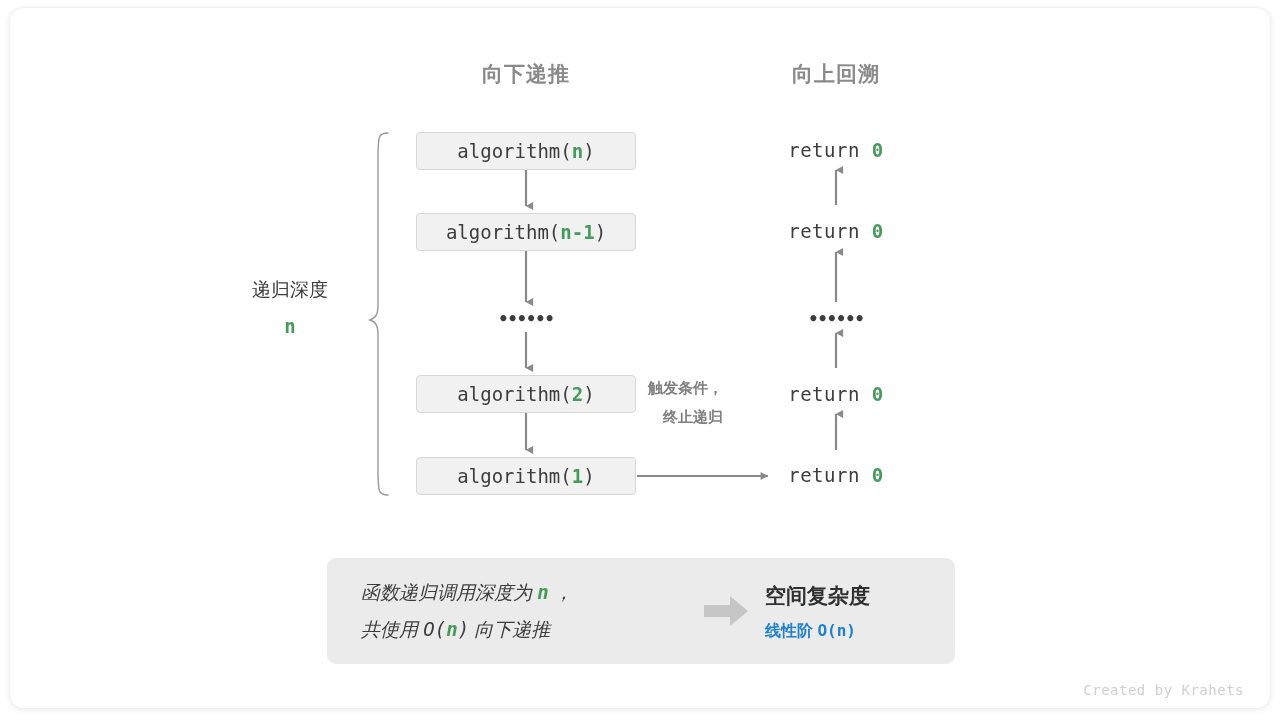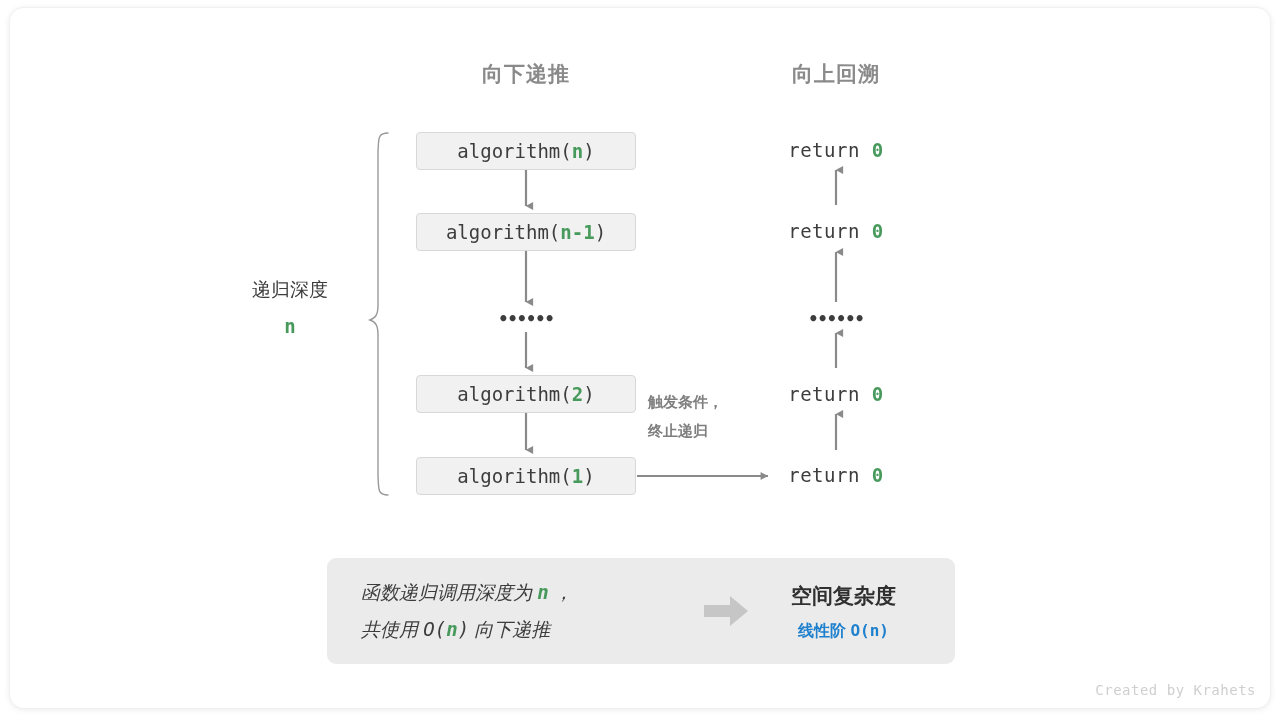--- a/index.html
+++ b/index.html
@@ -137,21 +137,20 @@
     font-weight: bold;
   }
   .summary-arrow {
     width: 78px;
     display: flex;
     align-items: center;
     justify-content: center;
   }
   .summary-right {
     flex: 1;
-    text-align: center;
     padding-right: 33px;
     line-height: 1.85;
     white-space: nowrap;
   }
   .summary-right .title {
     font-family: "Liberation Sans", sans-serif;
     font-size: 21px;
     font-weight: bold;
     color: #303030;
     display: block;
@@ -161,21 +160,21 @@
     font-size: 16px;
     font-weight: bold;
     color: #1f80ce;
     display: block;
   }
   .summary-right .value .mono {
     font-family: "DejaVu Sans Mono", monospace;
   }
   .credit {
     position: absolute;
-    right: 24px;
+    right: 36px;
     bottom: 22px;
     font-family: "DejaVu Sans Mono", monospace;
     font-size: 14px;
     color: #cfcfcf;
     letter-spacing: 0.5px;
     white-space: nowrap;
   }
   svg.overlay {
     position: absolute;
     left: 0;
@@ -230,21 +229,21 @@
   </div>
   <div class="retline" style="left:736px; top:383px; width:200px;">
     <span>return </span><span class="val">0</span>
   </div>
   <div class="retline" style="left:736px; top:464px; width:200px;">
     <span>return </span><span class="val">0</span>
   </div>
 
   <div class="dots" style="left:746px; top:309px; width:180px;">••••••</div>
 
-  <div class="trigger-label" style="left:648px; top:387px;">
+  <div class="trigger-label" style="left:648px; top:373px;text-align:right;">
     <span>触发条件，</span><br>
     <span>终止递归</span>
   </div>
 
   <svg class="overlay" viewBox="0 0 1280 720">
     <defs>
       <marker id="ar-down" markerWidth="9" markerHeight="9" refX="4.2" refY="7.6" orient="auto" markerUnits="userSpaceOnUse">
         <path d="M0.3,0.5 L4.2,7.9 L8.1,0.5 Z" fill="#8a8a8a"></path>
       </marker>
       <marker id="ar-up" markerWidth="9" markerHeight="9" refX="4.2" refY="1.2" orient="auto" markerUnits="userSpaceOnUse">

